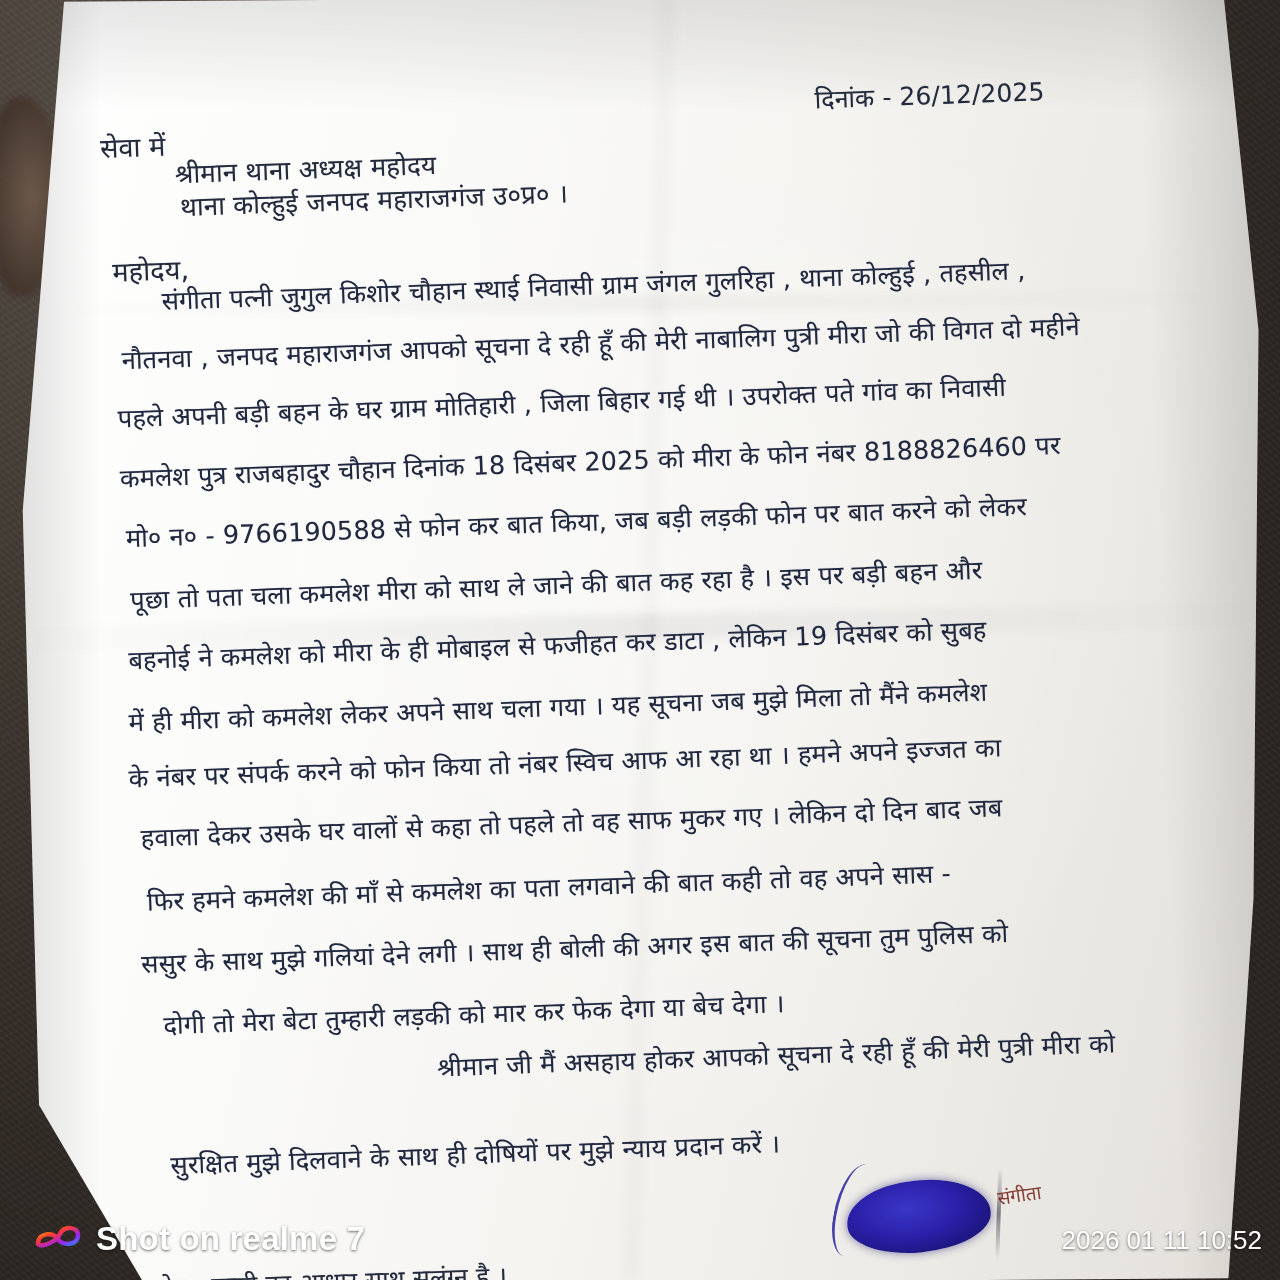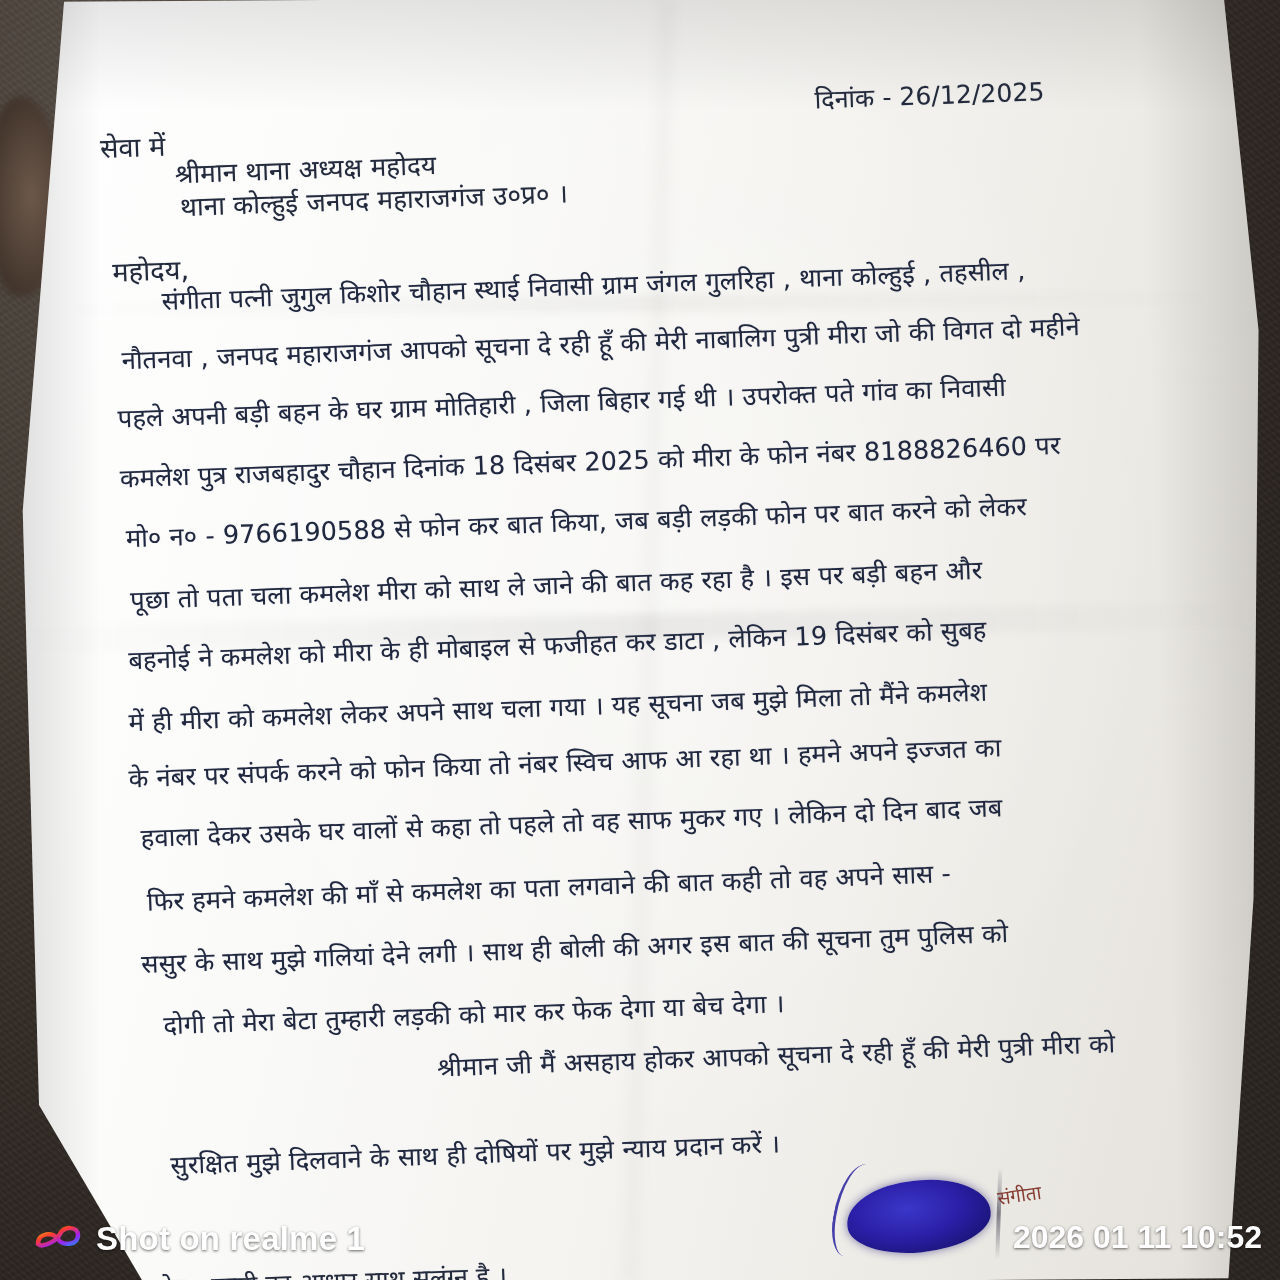--- a/index.html
+++ b/index.html
@@ -188,22 +188,22 @@
     font-weight: bold;
     color: #ffffff;
     font-family: "Liberation Sans", sans-serif;
     letter-spacing: .2px;
     text-shadow: 0 1px 3px rgba(0,0,0,.6);
   }
   #wm-time {
     position: absolute;
     right: 18px;
     bottom: 6px;
-    font-size: 32px;
-    font-weight: bold;
+    font-size: 26px;
+    font-weight: normal;
     color: #ffffff;
     font-family: "Liberation Sans", sans-serif;
     text-shadow: 0 1px 3px rgba(0,0,0,.6);
   }
 </style>
 </head>
 <body>
 
 <div id="photo">
 
@@ -254,17 +254,17 @@
       <defs>
         <linearGradient id="g1" x1="0" y1="0" x2="1" y2="1">
           <stop offset="0%" stop-color="#ffd400"></stop>
           <stop offset="35%" stop-color="#ff3b30"></stop>
           <stop offset="70%" stop-color="#a020f0"></stop>
           <stop offset="100%" stop-color="#1e90ff"></stop>
         </linearGradient>
       </defs>
       <path d="M8 22 C8 10, 24 10, 28 17 C32 24, 48 24, 48 13 C48 4, 34 4, 30 12 C26 20, 12 26, 8 22 Z" fill="none" stroke="url(#g1)" stroke-width="4.5" stroke-linecap="round"></path>
     </svg>
-    <div id="wm-text">Shot on realme 1</div>
+    <div id="wm-text">Shot on realme 7</div>
     <div id="wm-time">2026 01 11 10:52</div>
   </div>
 
 </div>
 
 </body></html>

